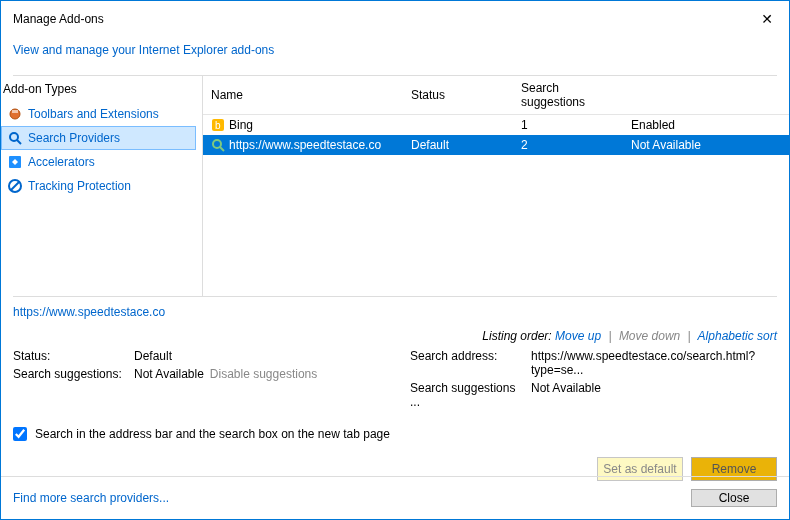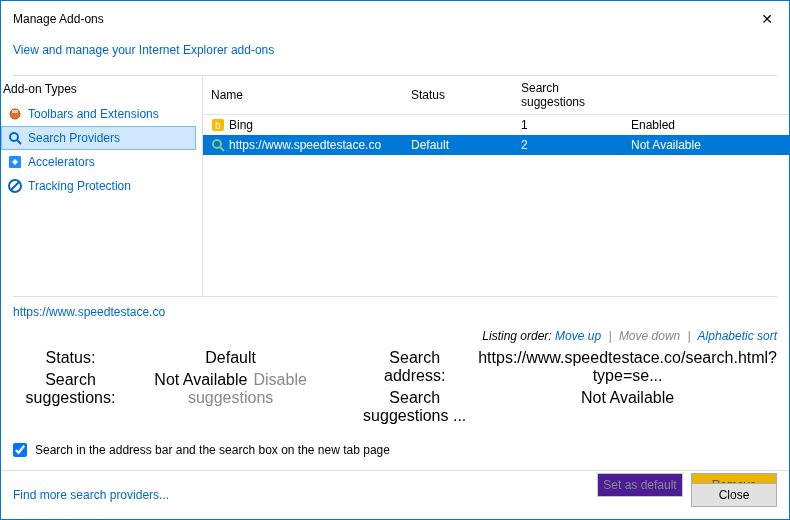--- a/index.html
+++ b/index.html
@@ -73,22 +73,21 @@
 .name-cell .rowico { width:14px; height:14px; display:inline-flex;}
 .divider2 { border-top: 1px solid #ddd; margin: 0 12px; }
 .details {
   padding: 8px 12px 0 12px;
 }
 .details .detail-title { color: #0066cc; font-size: 12px; margin-bottom: 10px; }
 .details-grid {
   display: grid;
   grid-template-columns: 1fr 1fr;
   gap: 4px 30px;
-  font-size: 16px;
-  text-align: center;
+  font-size: 12px;
 }
 .kv { display: grid; grid-template-columns: 115px auto; gap: 6px; }
 .kv .k { color: #000; }
 .kv .v { color: #000; }
 .listing-line { text-align: right; font-size: 12px; margin-bottom: 6px; font-style: italic;}
 .listing-line .lbl { color:#000; }
 .listing-line a { color: #0066cc; text-decoration: none; }
 .listing-line .dis { color: #888; }
 .listing-line .sep { color: #888; margin: 0 4px;}
 .disable-link { color: #888; margin-left: 6px;}
@@ -108,35 +107,35 @@
 }
 .btn {
   min-width: 86px;
   height: 24px;
   background: #eab308;
   border: 1px solid #adadad;
   font-size: 12px;
   cursor: pointer;
   color: #555;
 }
-.btn.disabled { color: #888; background: #4c1d95; border-color: #c6c6c6; cursor: default;}
+.btn.disabled { color: #888; background: #fef9c3; border-color: #c6c6c6; cursor: default;}
 .footer {
   position: absolute;
   bottom: 0; left: 0; right: 0;
   border-top: 1px solid #ddd;
   margin: 10px 0 0 0;
   padding: 12px 12px;
   display: flex;
   justify-content: space-between;
   align-items: center;
 }
 .footer .links a { color: #0066cc; text-decoration: none; font-size: 12px; display:block; line-height: 1.5;}
 .footer .close-btn {
   min-width: 86px;
-  height: 24px;
+  height: 18px;
   background: #e1e1e1;
   border: 1px solid #adadad;
   font-size: 12px;
   cursor: pointer;
 }
 svg { display:block; }
 </style>
 </head>
 <body>
 

